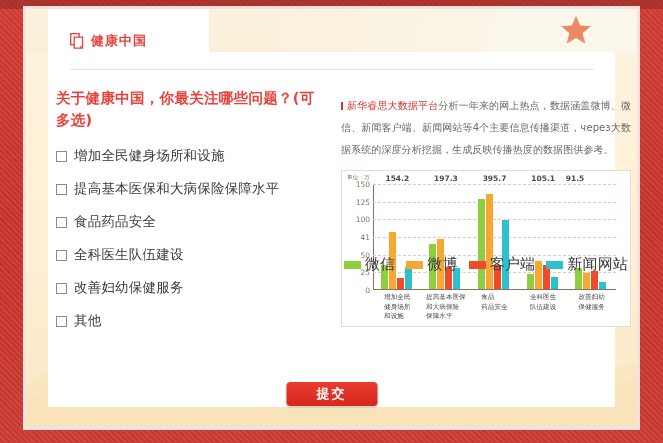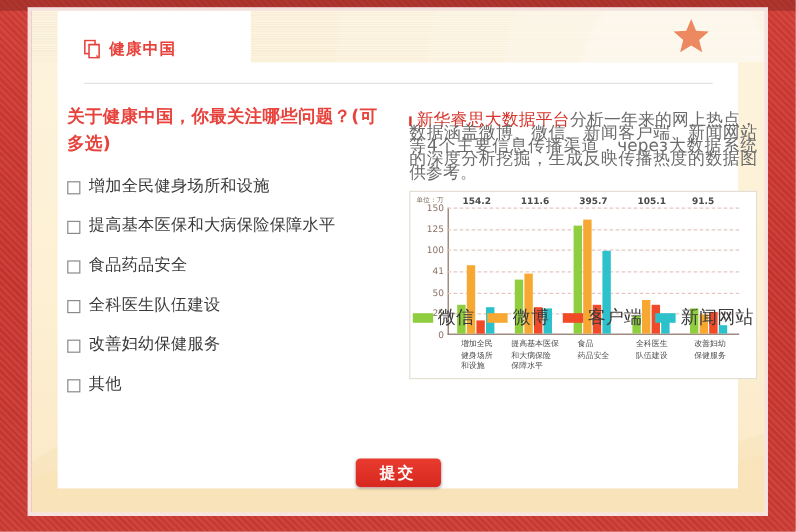--- a/index.html
+++ b/index.html
@@ -85,21 +85,21 @@
   }
   .cb{
     width:9px;height:9px;border:1px solid #8a8a8a;background:#fff;
     display:inline-block;margin-top:4px;flex:0 0 auto;
   }
   .opt-lbl{font-size:13.5px;color:#3a3a3a;line-height:16px;letter-spacing:.2px;}
 
   
   .rightcol{position:absolute;left:315px;top:86px;width:290px;z-index:6;}
   .desc{
-    font-size:14px;line-height:11px;color:#6a6a6a;letter-spacing:.1px;
+    font-size:10px;line-height:22px;color:#6a6a6a;letter-spacing:.1px;
     margin:0 0 9px 0;text-align:justify;
   }
   .desc .redbar{
     display:inline-block;width:2px;height:8px;background:#d6342c;
     vertical-align:-1px;margin-right:4px;
   }
   .desc .redtxt{color:#d6342c;}
 
   
   .chartbox{
@@ -142,21 +142,21 @@
     position:absolute;left:0;top:160px;width:290px;
     display:flex;justify-content:center;gap:11px;align-items:center;
   }
   .lg{display:flex;align-items:center;gap:4px;}
   .sw{width:17px;height:8px;display:inline-block;}
   .lg-txt{font-size:15px;color:#3a3a3a;letter-spacing:.2px;}
 
   
   .submit{
     position:absolute;left:50%;top:382px;transform:translateX(-50%);
-    width:71px;height:24px;border-radius:4px;border:none;cursor:pointer;
+    width:91px;height:24px;border-radius:4px;border:none;cursor:pointer;
     background:linear-gradient(180deg,#ea3b30 0%,#d6281e 100%);
     color:#fff;font-size:13px;font-family:inherit;letter-spacing:2px;font-weight:bold;
     box-shadow:0 1px 2px rgba(0,0,0,.25);z-index:7;
   }
 </style>
 </head>
 <body>
 
 <div id="root">
 
@@ -257,21 +257,21 @@
               <div>增加全民</div>
               <div>健身场所</div>
               <div>和设施</div>
             </div>
             <div class="group" style="left: 56.376px;">
               <div class="bar c0" style="height: 45.2267px;"></div>
               <div class="bar c1" style="height: 50.1733px;"></div>
               <div class="bar c2" style="height: 21.9067px;"></div>
               <div class="bar c3" style="height: 21.2px;"></div>
             </div>
-            <div class="toplabel" style="left: 72.9px;">111.6</div>
+            <div class="toplabel" style="left: 72.9px;">197.3</div>
             <div class="xlabel" style="left: 72.9px;">
               <div>提高基本医保</div>
               <div>和大病保险</div>
               <div>保障水平</div>
             </div>
             <div class="group" style="left: 104.976px;">
               <div class="bar c0" style="height: 90.4533px;"></div>
               <div class="bar c1" style="height: 94.6933px;"></div>
               <div class="bar c2" style="height: 24.0267px;"></div>
               <div class="bar c3" style="height: 68.5467px;"></div>
@@ -291,21 +291,21 @@
             <div class="xlabel" style="left: 170.1px;">
               <div>全科医生</div>
               <div>队伍建设</div>
             </div>
             <div class="group" style="left: 202.176px;">
               <div class="bar c0" style="height: 21.2px;"></div>
               <div class="bar c1" style="height: 15.5467px;"></div>
               <div class="bar c2" style="height: 17.6667px;"></div>
               <div class="bar c3" style="height: 7.06667px;"></div>
             </div>
-            <div class="toplabel" style="left: 213px;">91.5</div>
+            <div class="toplabel" style="left: 202px;">91.5</div>
             <div class="xlabel" style="left: 218.7px;">
               <div>改善妇幼</div>
               <div>保健服务</div>
             </div>
           </div>
       </div>
       <div class="legend" id="legend">
           <div class="lg">
             <span class="sw" style="background: rgb(142, 206, 63);"></span>
             <span class="lg-txt">微信</span>

